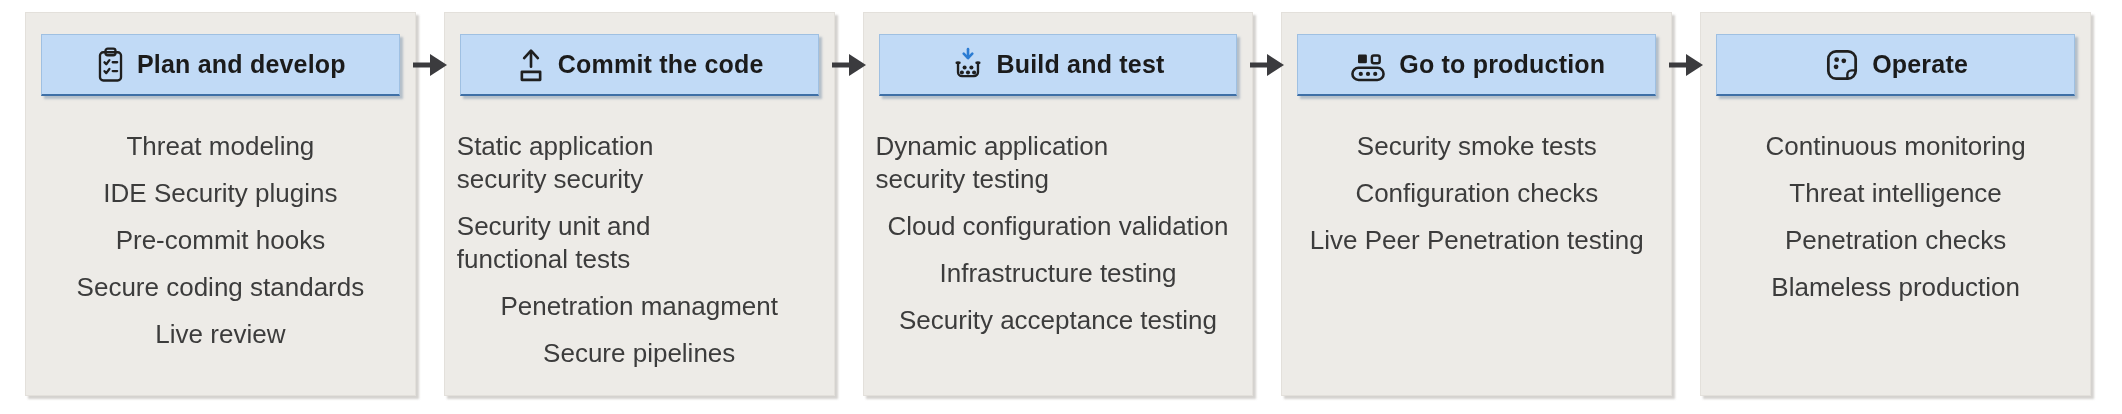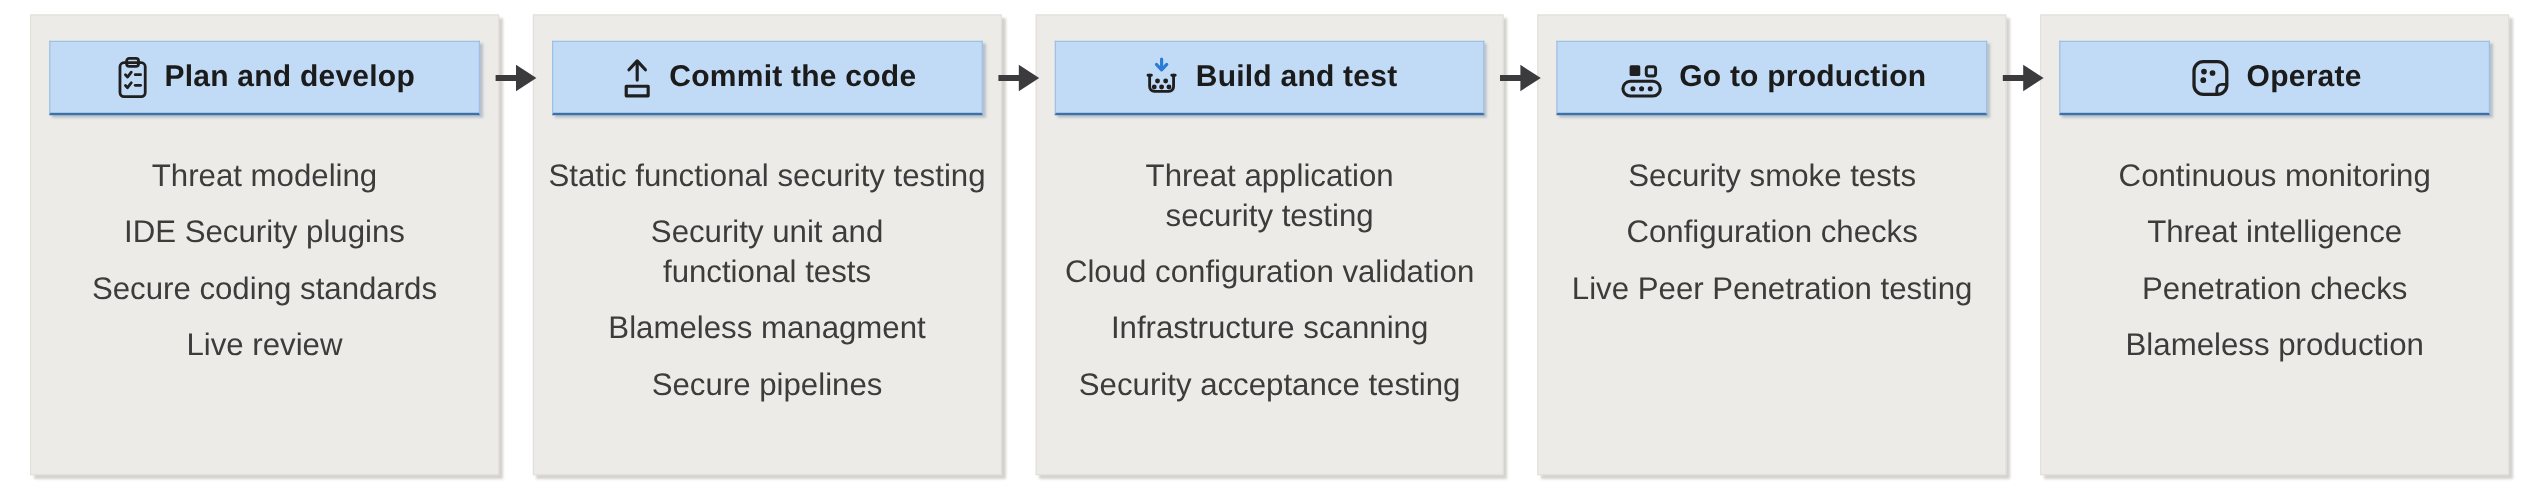--- a/index.html
+++ b/index.html
@@ -47,21 +47,21 @@
     margin-top: 34px;
     padding: 0 12px;
     display: flex;
     flex-direction: column;
     align-items: center;
   }
   .stage-item {
     font-size: 26px;
     line-height: 33px;
     color: #3c3c3c;
-    text-align: center;
+    text-align: left;
     text-wrap: balance;
     margin-bottom: 14px;
   }
   .arrow-gap {
     flex: 0 0 28px;
     position: relative;
   }
   .arrow-gap svg {
     position: absolute;
     top: 40px;
@@ -83,20 +83,21 @@
         <polyline points="8.6,13.6 10.2,15.3 13,11.6"></polyline>
         <line x1="16" y1="13.5" x2="20" y2="13.5"></line>
         <polyline points="8.6,21.6 10.2,23.3 13,19.6"></polyline>
         <line x1="16" y1="21.5" x2="20" y2="21.5"></line>
       </svg>
       <span class="stage-title">Plan and develop</span>
     </div>
     <div class="stage-items">
       <div class="stage-item">Threat modeling</div>
       <div class="stage-item">IDE Security plugins</div>
+      <div class="stage-item">Pre-commit hooks</div>
       <div class="stage-item">Secure coding standards</div>
       <div class="stage-item">Live review</div>
     </div>
   </div>
 
   <div class="arrow-gap">
     <svg width="34" height="26" viewBox="0 0 34 26">
       <line x1="0" y1="13" x2="19" y2="13" stroke="#3b3b3e" stroke-width="5"></line>
       <polygon points="17,2 34,13 17,24" fill="#3b3b3e"></polygon>
     </svg>
@@ -105,23 +106,23 @@
   <div class="stage">
     <div class="stage-header">
       <svg class="hicon" width="32" height="36" viewBox="0 0 28 31" fill="none" stroke="#1f1f1f" stroke-width="2.3" stroke-linecap="round" stroke-linejoin="round">
         <line x1="14" y1="4" x2="14" y2="17"></line>
         <polyline points="8,9.5 14,3 20,9.5"></polyline>
         <rect x="6" y="21.5" width="16" height="7"></rect>
       </svg>
       <span class="stage-title">Commit the code</span>
     </div>
     <div class="stage-items">
-      <div class="stage-item">Static functional security testing</div>
+      <div class="stage-item">Static application security security</div>
       <div class="stage-item">Security unit and functional tests</div>
-      <div class="stage-item">Blameless managment</div>
+      <div class="stage-item">Penetration managment</div>
       <div class="stage-item">Secure pipelines</div>
     </div>
   </div>
 
   <div class="arrow-gap">
     <svg width="34" height="26" viewBox="0 0 34 26">
       <line x1="0" y1="13" x2="19" y2="13" stroke="#3b3b3e" stroke-width="5"></line>
       <polygon points="17,2 34,13 17,24" fill="#3b3b3e"></polygon>
     </svg>
   </div>
@@ -141,23 +142,23 @@
           <circle cx="12" cy="18.2" r="1.8"></circle>
           <circle cx="18" cy="18.2" r="1.8"></circle>
           <circle cx="9.6" cy="22.6" r="1.8"></circle>
           <circle cx="15" cy="22.6" r="1.8"></circle>
           <circle cx="20.4" cy="22.6" r="1.8"></circle>
         </g>
       </svg>
       <span class="stage-title">Build and test</span>
     </div>
     <div class="stage-items">
-      <div class="stage-item">Threat application security testing</div>
+      <div class="stage-item">Dynamic application security testing</div>
       <div class="stage-item">Cloud configuration validation</div>
-      <div class="stage-item">Infrastructure scanning</div>
+      <div class="stage-item">Infrastructure testing</div>
       <div class="stage-item">Security acceptance testing</div>
     </div>
   </div>
 
   <div class="arrow-gap">
     <svg width="34" height="26" viewBox="0 0 34 26">
       <line x1="0" y1="13" x2="19" y2="13" stroke="#3b3b3e" stroke-width="5"></line>
       <polygon points="17,2 34,13 17,24" fill="#3b3b3e"></polygon>
     </svg>
   </div>

